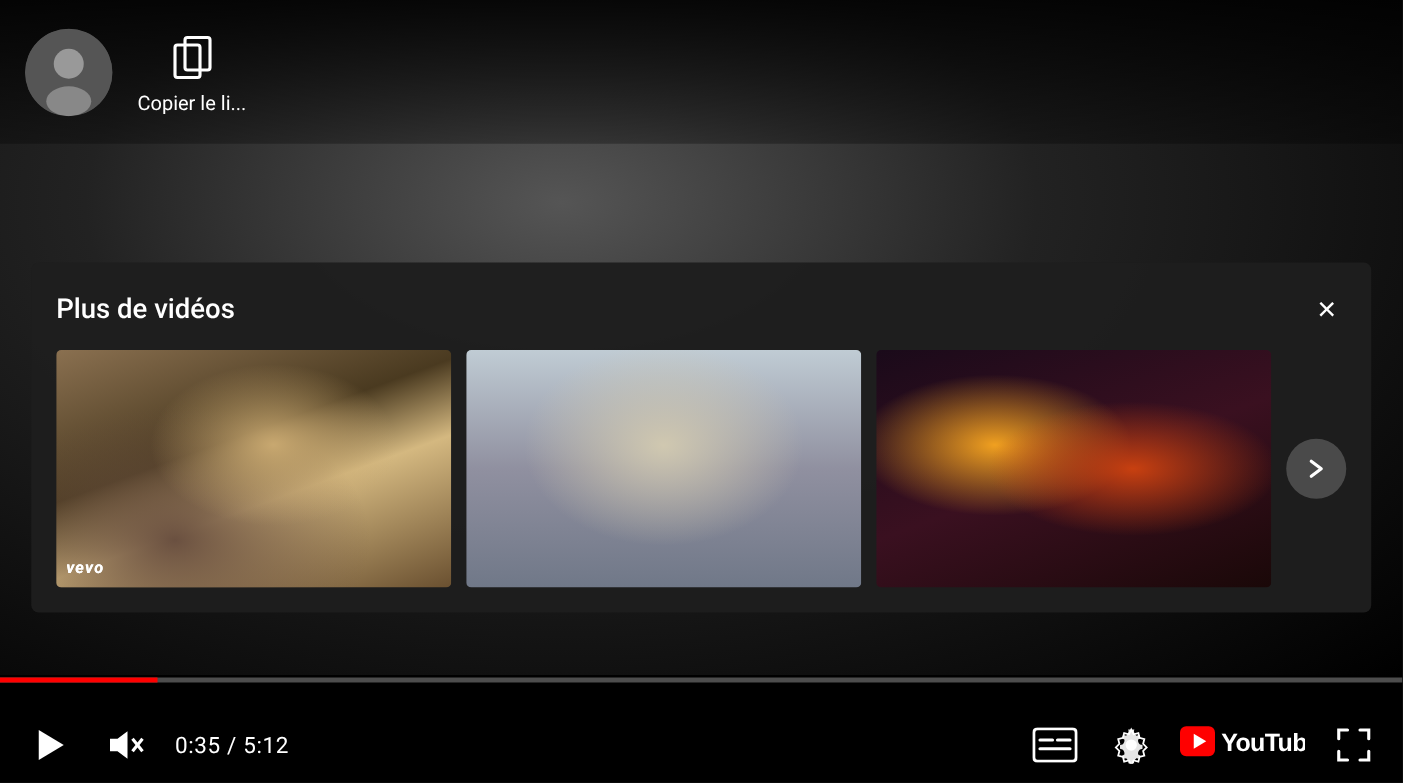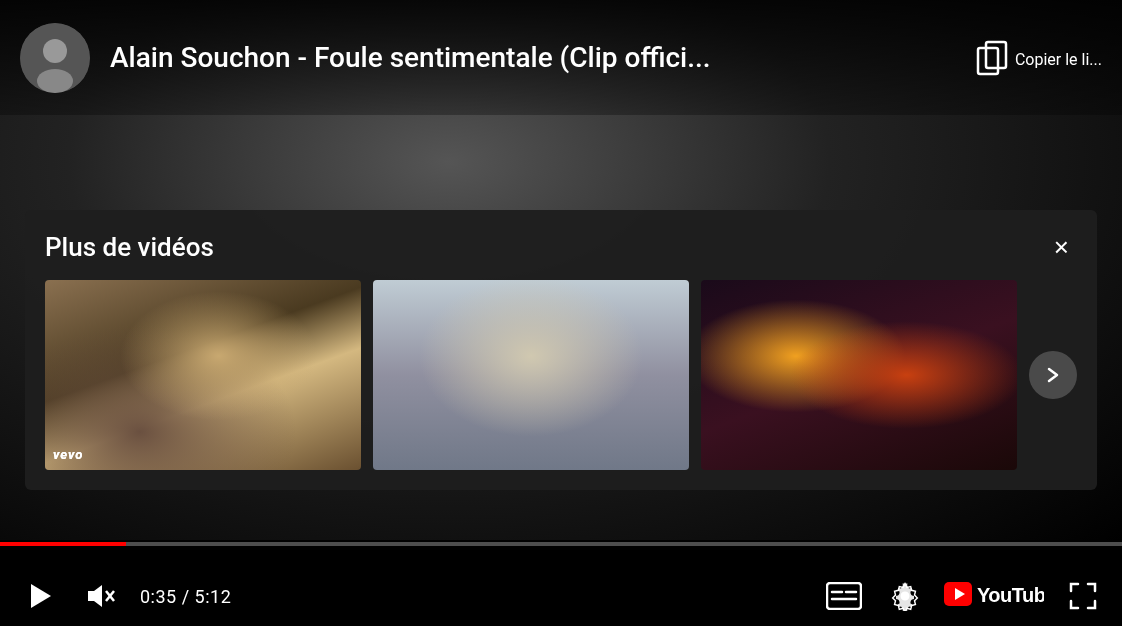--- a/index.html
+++ b/index.html
@@ -64,21 +64,21 @@
       font-weight: 500;
       margin-left: 20px;
       flex: 1;
       white-space: nowrap;
       overflow: hidden;
       text-overflow: ellipsis;
     }
 
     .copy-link-area {
       display: flex;
-      flex-direction: row;
+      flex-direction: column;
       align-items: center;
       margin-left: 20px;
       cursor: pointer;
     }
 
     .copy-icon {
       width: 45px;
       height: 45px;
       display: flex;
       align-items: center;
@@ -106,21 +106,21 @@
 
     .panel-header {
       display: flex;
       align-items: center;
       justify-content: space-between;
       margin-bottom: 16px;
     }
 
     .panel-title {
       color: #fff;
-      font-size: 26px;
+      font-size: 22px;
       font-weight: 500;
     }
 
     .close-btn {
       color: #fff;
       font-size: 26px;
       cursor: pointer;
       line-height: 1;
       background: none;
       border: none;
@@ -281,21 +281,20 @@
 
 <div class="header-bar">
   <div class="avatar">
     <svg viewBox="0 0 70 70" xmlns="http://www.w3.org/2000/svg">
       <circle cx="35" cy="35" r="35" fill="#555"></circle>
       <circle cx="35" cy="28" r="12" fill="#999"></circle>
       <ellipse cx="35" cy="58" rx="18" ry="12" fill="#888"></ellipse>
     </svg>
   </div>
 
-  <div class="video-title">Alain Souchon - Foule sentimentale (Clip offici...</div>
 
   <div class="copy-link-area">
     <div class="copy-icon">
       <svg width="40" height="40" viewBox="0 0 40 40" fill="white" xmlns="http://www.w3.org/2000/svg">
         <rect x="14" y="4" width="20" height="26" rx="2" stroke="white" stroke-width="2.5" fill="none"></rect>
         <rect x="6" y="10" width="20" height="26" rx="2" stroke="white" stroke-width="2.5" fill="none"></rect>
       </svg>
     </div>
     <span class="copy-label">Copier le li...</span>
   </div>

